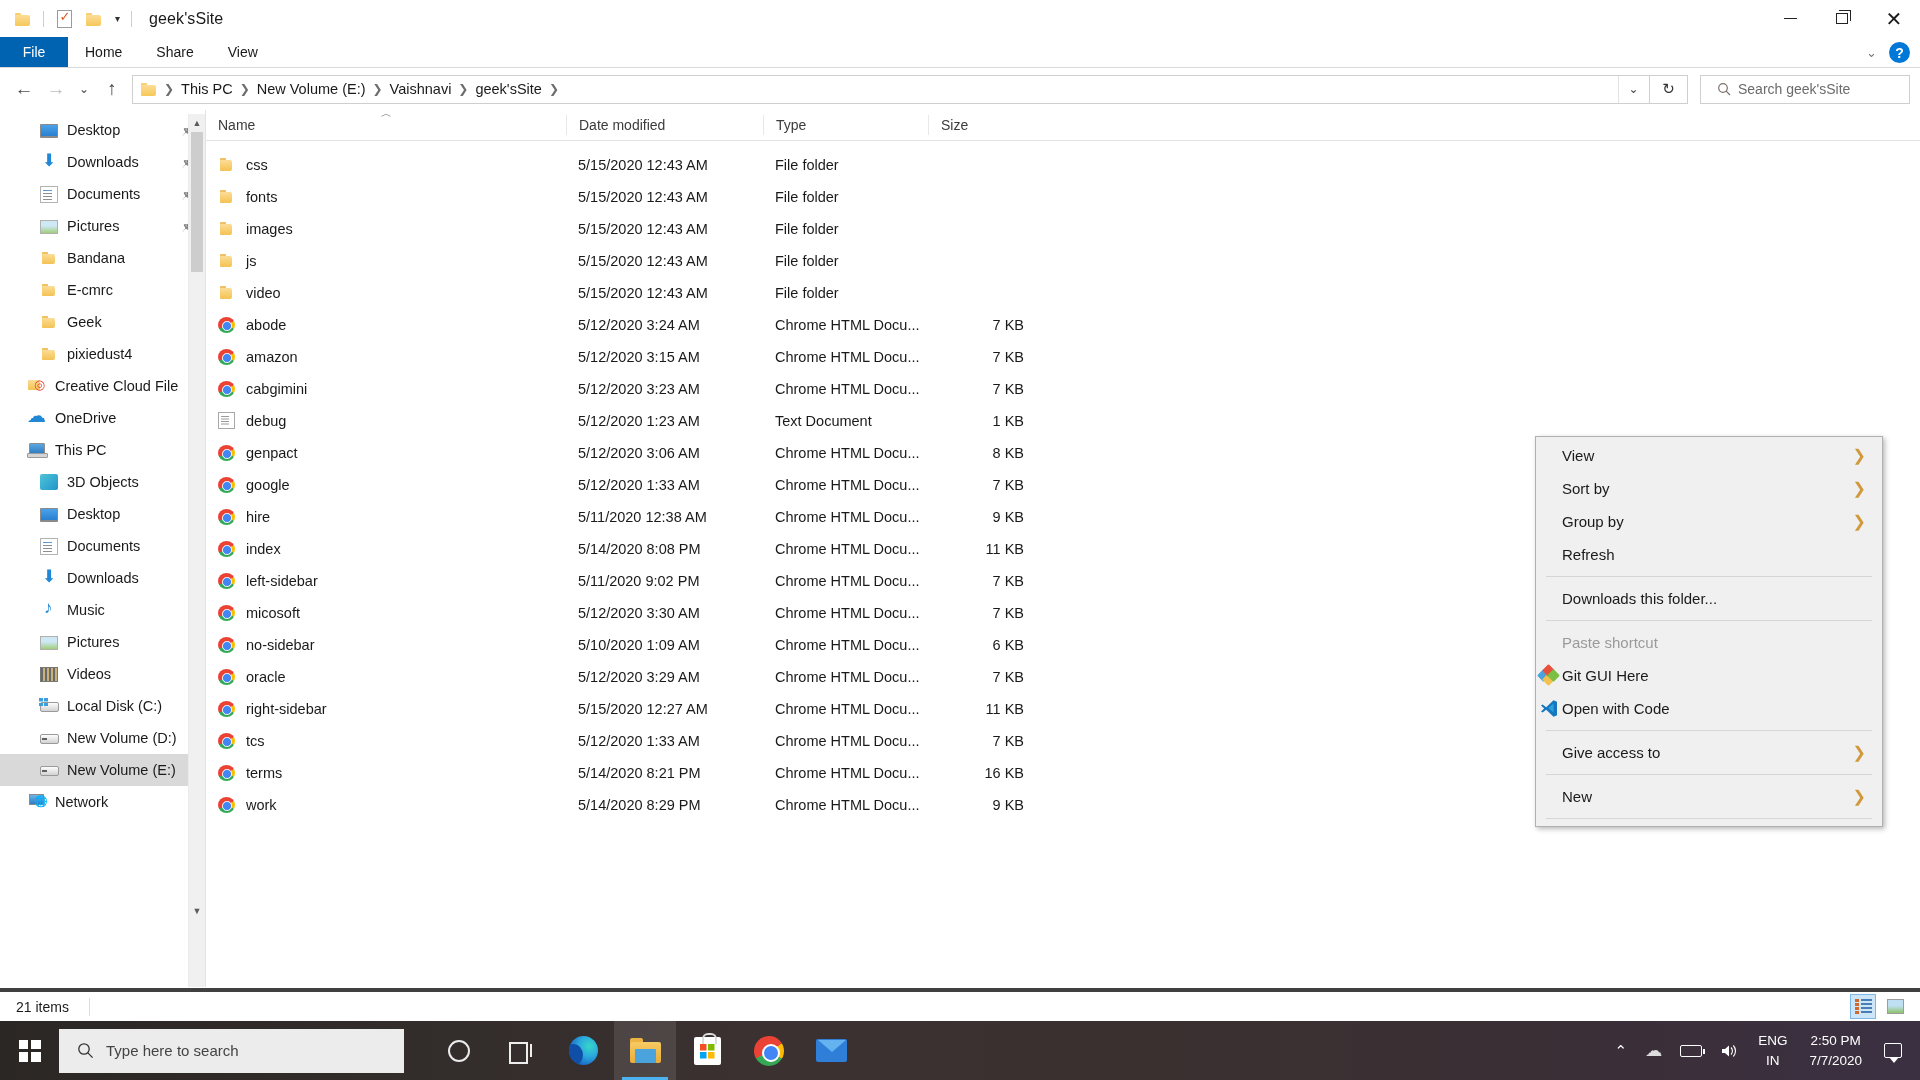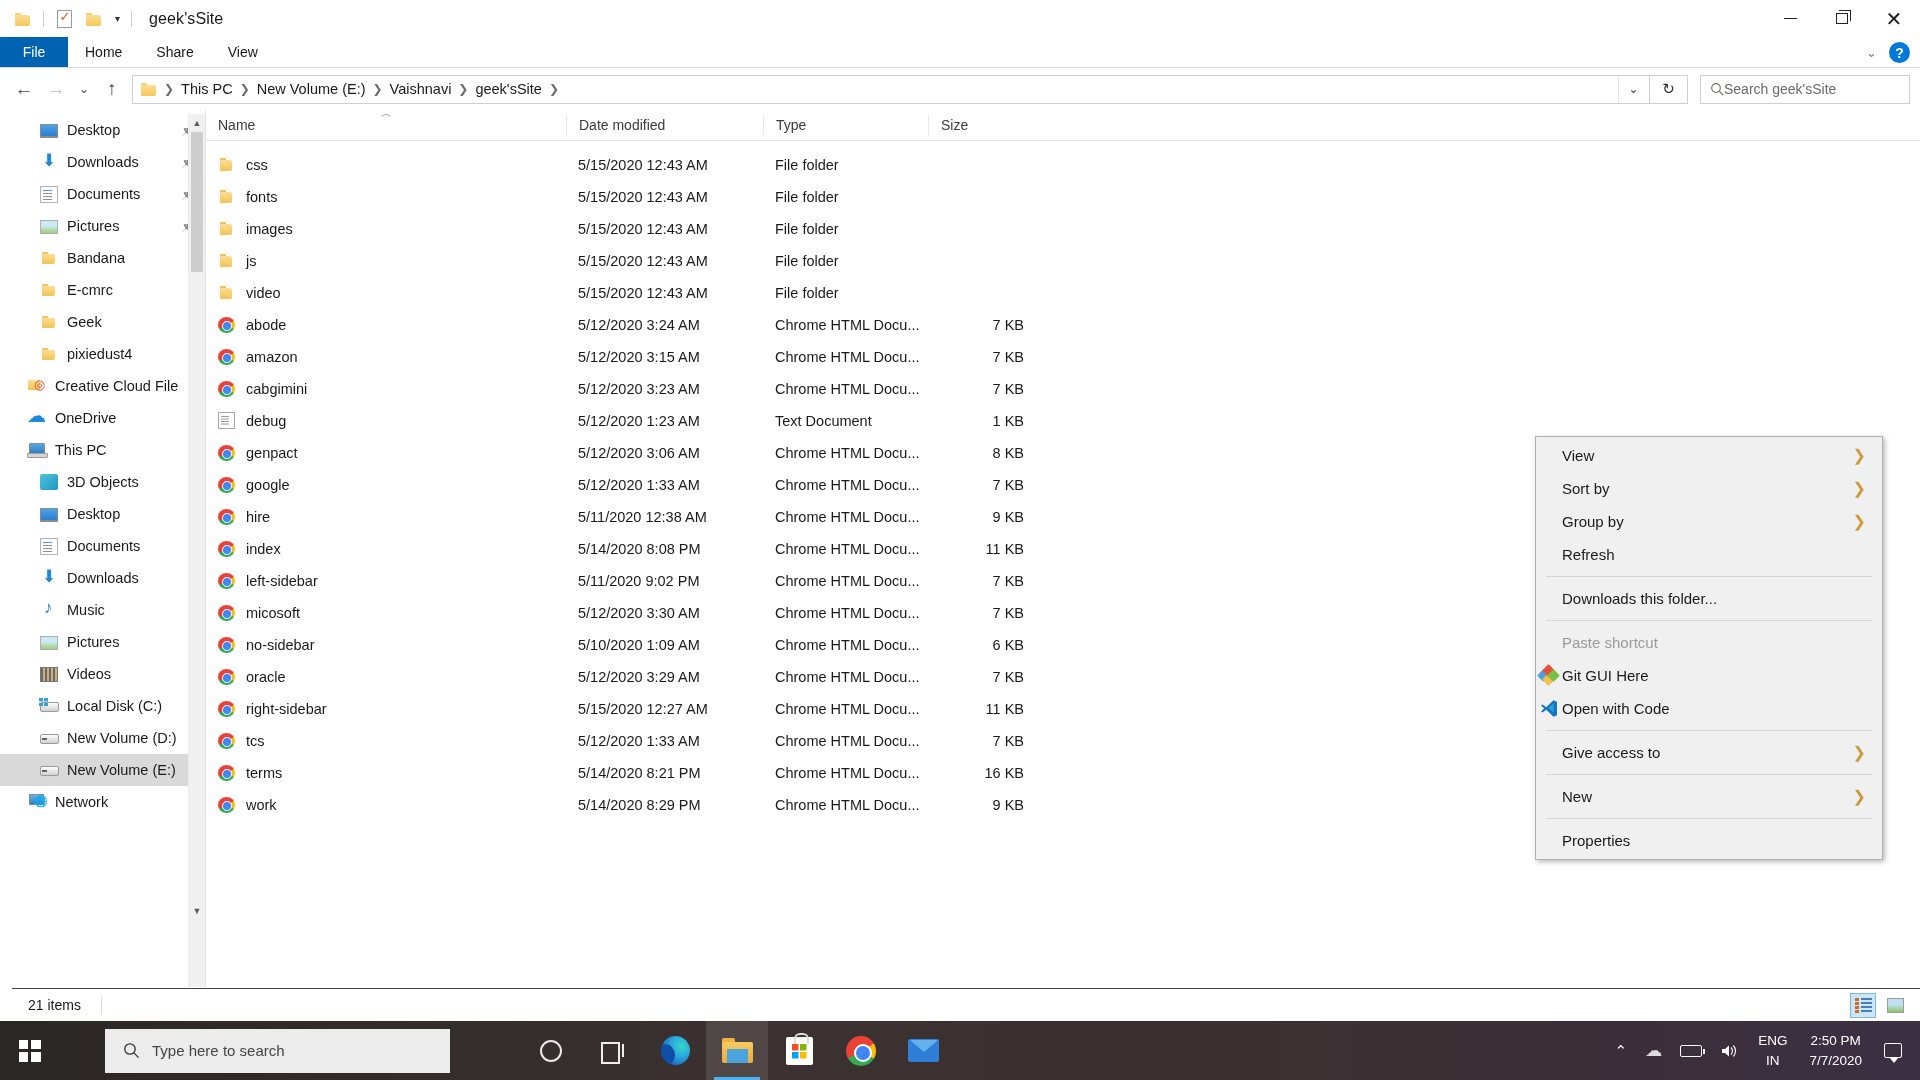--- a/index.html
+++ b/index.html
@@ -77,21 +77,21 @@
   .crumbbar {
     flex:1; height:29px; border:1px solid #cfcfcf; background:#fff; display:flex; align-items:center;
     margin-left:4px; padding-left:8px; position:relative;
   }
   .crumb { font-size:14.5px; color:#1a1a1a; padding: 0 5px; }
   .crumb-sep { color:#6d6d6d; font-size:12px; padding: 0 2px; }
   .crumb-drop { position:absolute; right:1px; top:0; width:30px; height:27px; display:flex; align-items:center; justify-content:center; color:#444; font-size:12px; border-left:1px solid #e2e2e2;}
   .refresh-btn { width:38px; height:29px; border:1px solid #cfcfcf; border-left:none; display:flex; align-items:center; justify-content:center; font-size:15px; color:#333; }
   .searchbox {
     width:210px; height:29px; border:1px solid #cfcfcf; margin-left:12px;
-    display:flex; align-items:center; padding-left:9px;
+    display:flex; align-items:center; gap:7px; padding-left:16px;
   }
   .search-txt { font-size:14px; color:#6b6b6b; }
 
   
   .main { display:flex; height: 877px; background:#fff; }
 
   
   .navpane {
     width: 205px; position:relative; overflow:hidden; padding-top:4px;
     font-size: 14.5px; color:#1a1a1a;
@@ -183,42 +183,42 @@
   .gitico { position:absolute; left:3px; top:6px; width:20px; height:20px; }
   .gitico i { position:absolute; width:9px; height:9px; transform:rotate(45deg); border-radius:1px; display:block; }
   .gitico i.a { background:#4aa3dd; left:0px; top:6px; }
   .gitico i.b { background:#f2c14e; left:5px; top:10px; }
   .gitico i.c { background:#e8503a; left:5px; top:1px; }
   .gitico i.d { background:#7bc043; left:10px; top:6px; }
   .vscodeico { position:absolute; left:3px; top:6px; width:20px; height:20px; }
 
   
   .statusbar {
-    position:absolute; left:12px; right:0; bottom:59px; height:33px; background:#fff;
-    border-top:1px solid #404040; display:flex; align-items:center; font-size:14px; color:#1a1a1a;
+    position:absolute; left:0; right:0; bottom:59px; height:33px; background:#fff;
+    border-top:4px solid #404040; display:flex; align-items:center; font-size:14px; color:#1a1a1a;
   }
   .status-txt { padding-left:16px; }
   .status-div { width:1px; height:18px; background:#dcdcdc; margin-left:20px; }
   .viewbtns { position:absolute; right:12px; display:flex; gap:6px; align-items:center; }
   .vb { width:26px; height:25px; display:flex; align-items:center; justify-content:center; }
   .vb.active { background:#cce6f7; border:1px solid #7db9e8; }
   .detail-glyph { width:17px; height:15px; position:relative; }
   .detail-glyph span { position:absolute; left:0; width:4px; height:3px; background:#d06a2c;}
   .detail-glyph span:nth-child(1){top:0}.detail-glyph span:nth-child(2){top:4px}
   .detail-glyph span:nth-child(3){top:8px}.detail-glyph span:nth-child(4){top:12px}
   .detail-glyph i { position:absolute; left:6px; width:11px; height:2px; background:#4a7fb5;}
   .detail-glyph i:nth-child(5){top:0}.detail-glyph i:nth-child(6){top:4px}
   .detail-glyph i:nth-child(7){top:8px}.detail-glyph i:nth-child(8){top:12px}
   .thumb-glyph { width:17px; height:15px; background:linear-gradient(180deg,#bfe0f2 45%,#8fc36a); border:1px solid #9c9c9c;}
 
   
   .taskbar {
     position:absolute; left:0; bottom:0; width:1920px; height:59px;
     background: linear-gradient(90deg, #2b2724 0%, #332d2c 24%, #3c3131 40%, #3b3030 60%, #3a2f34 78%, #3b3042 100%);
-    display:flex; align-items:center;gap:46px;
+    display:flex; align-items:center;
   }
   .start-btn { width:59px; height:59px; display:flex; align-items:center; justify-content:center; }
   .win-logo { width:22px; height:22px; display:grid; grid-template-columns:1fr 1fr; grid-template-rows:1fr 1fr; gap:2.5px; }
   .win-logo div { background:#fff; }
   .tb-search {
     width: 345px; height:44px; background:#ececec; display:flex; align-items:center; gap:12px; padding-left:18px;
   }
   .tb-search .ph { font-size:15px; color:#444; }
   .tb-icons { display:flex; align-items:center; gap:0px; margin-left:24px; }
   .tb-ico { width:62px; height:59px; display:flex; align-items:center; justify-content:center; position:relative;}
@@ -684,23 +684,20 @@
         <div class="ctxitem">
           <span>Give access to</span>
           <span class="submenu-arrow">❯</span>
         </div>
         <div class="ctxsep"></div>
         <div class="ctxitem">
           <span>New</span>
           <span class="submenu-arrow">❯</span>
         </div>
         <div class="ctxsep"></div>
-        <div class="ctxitem">
-          <span>Properties</span>
-        </div>
       </div>
   </div>
 </div>
 
 <div class="statusbar">
   <span class="status-txt">21 items</span>
   <span class="status-div"></span>
   <div class="viewbtns">
     <div class="vb active">
       <span class="detail-glyph">

